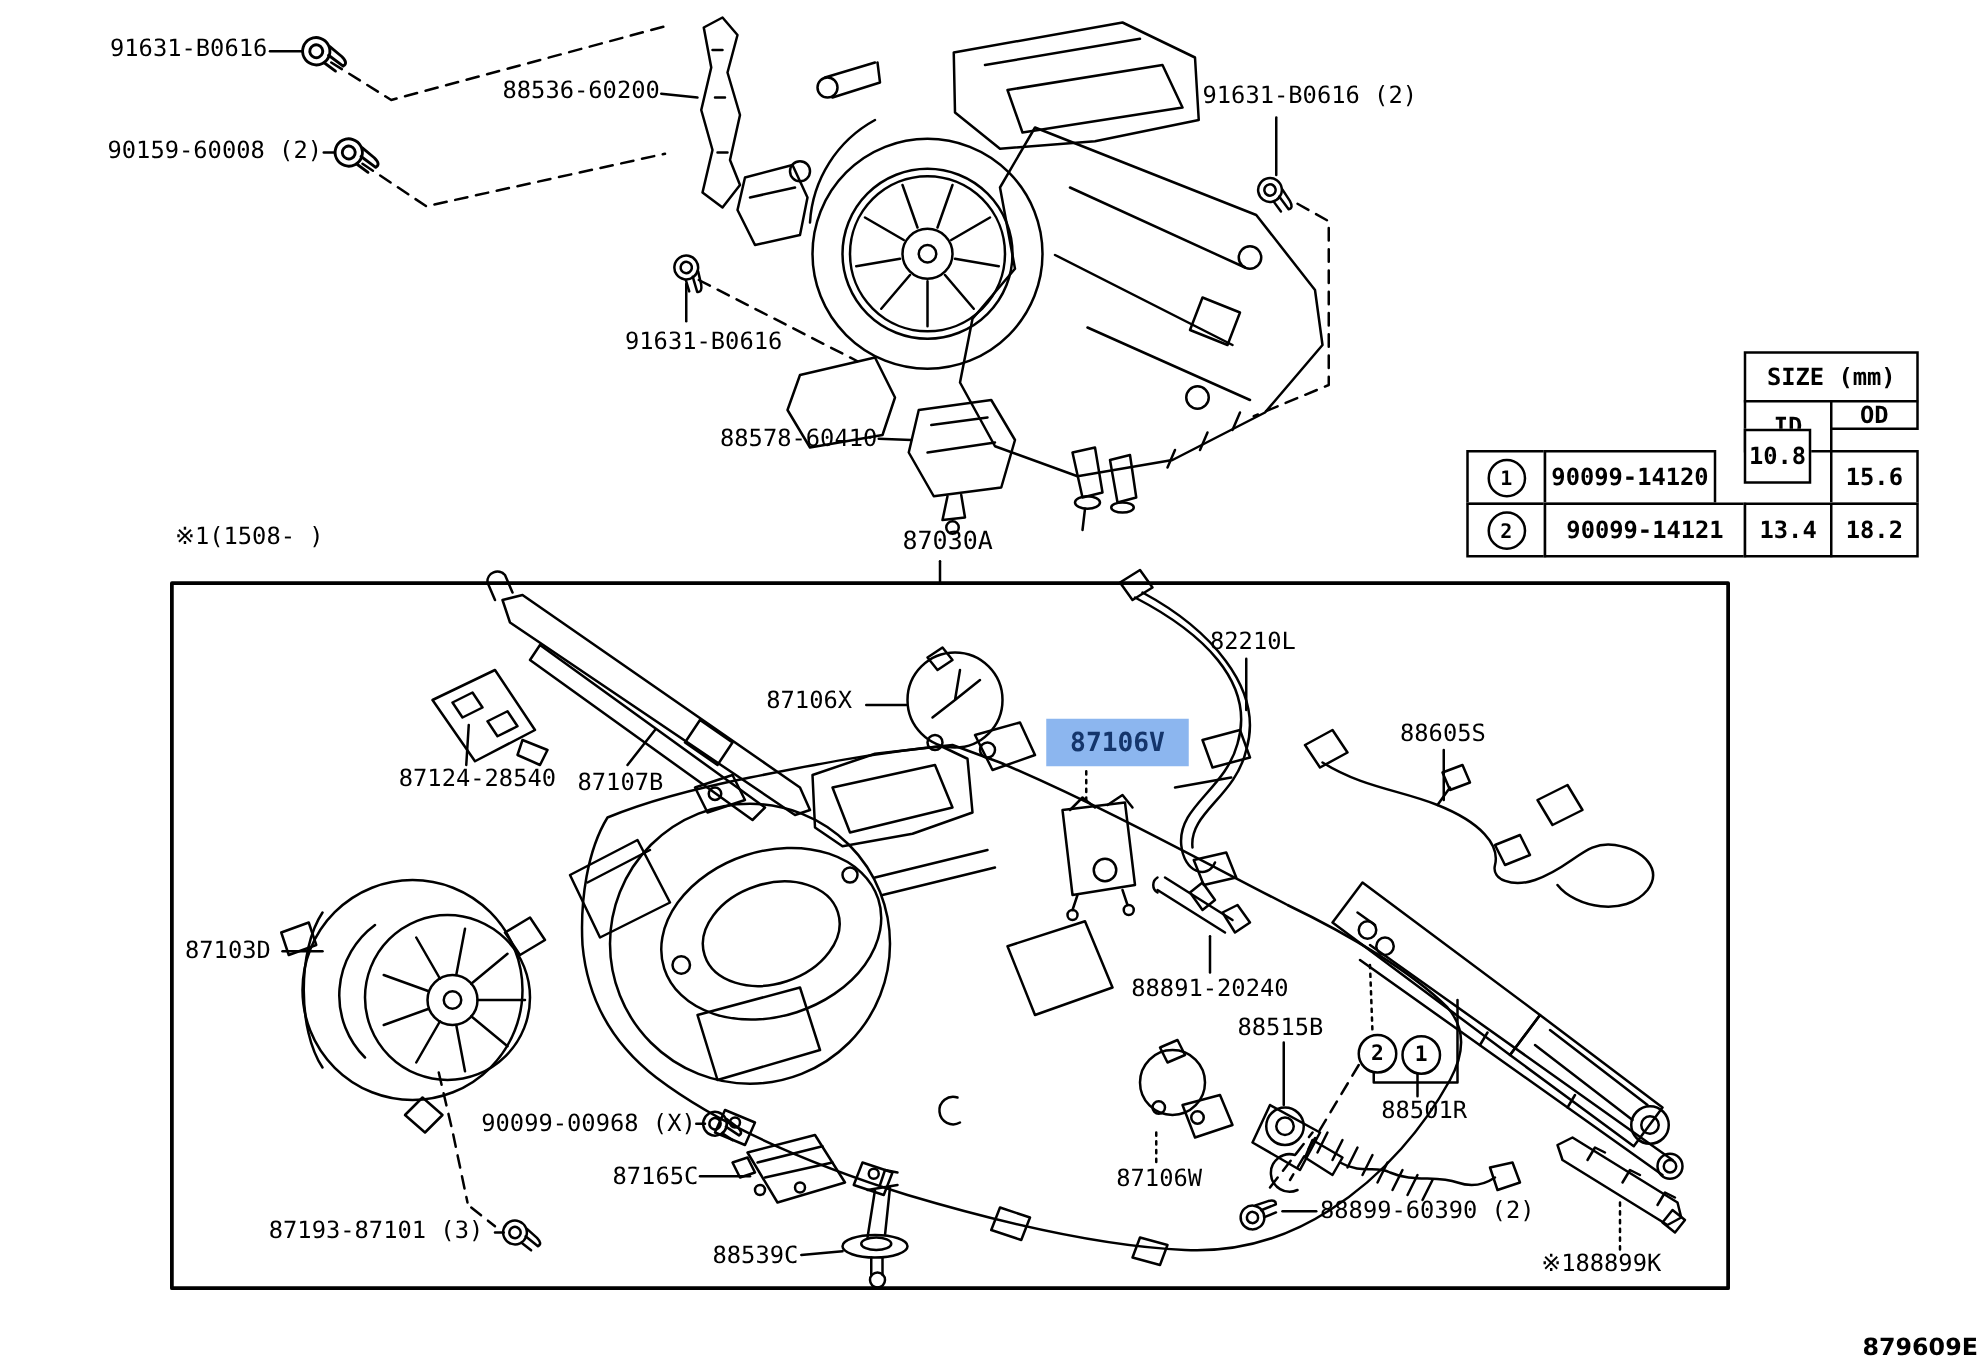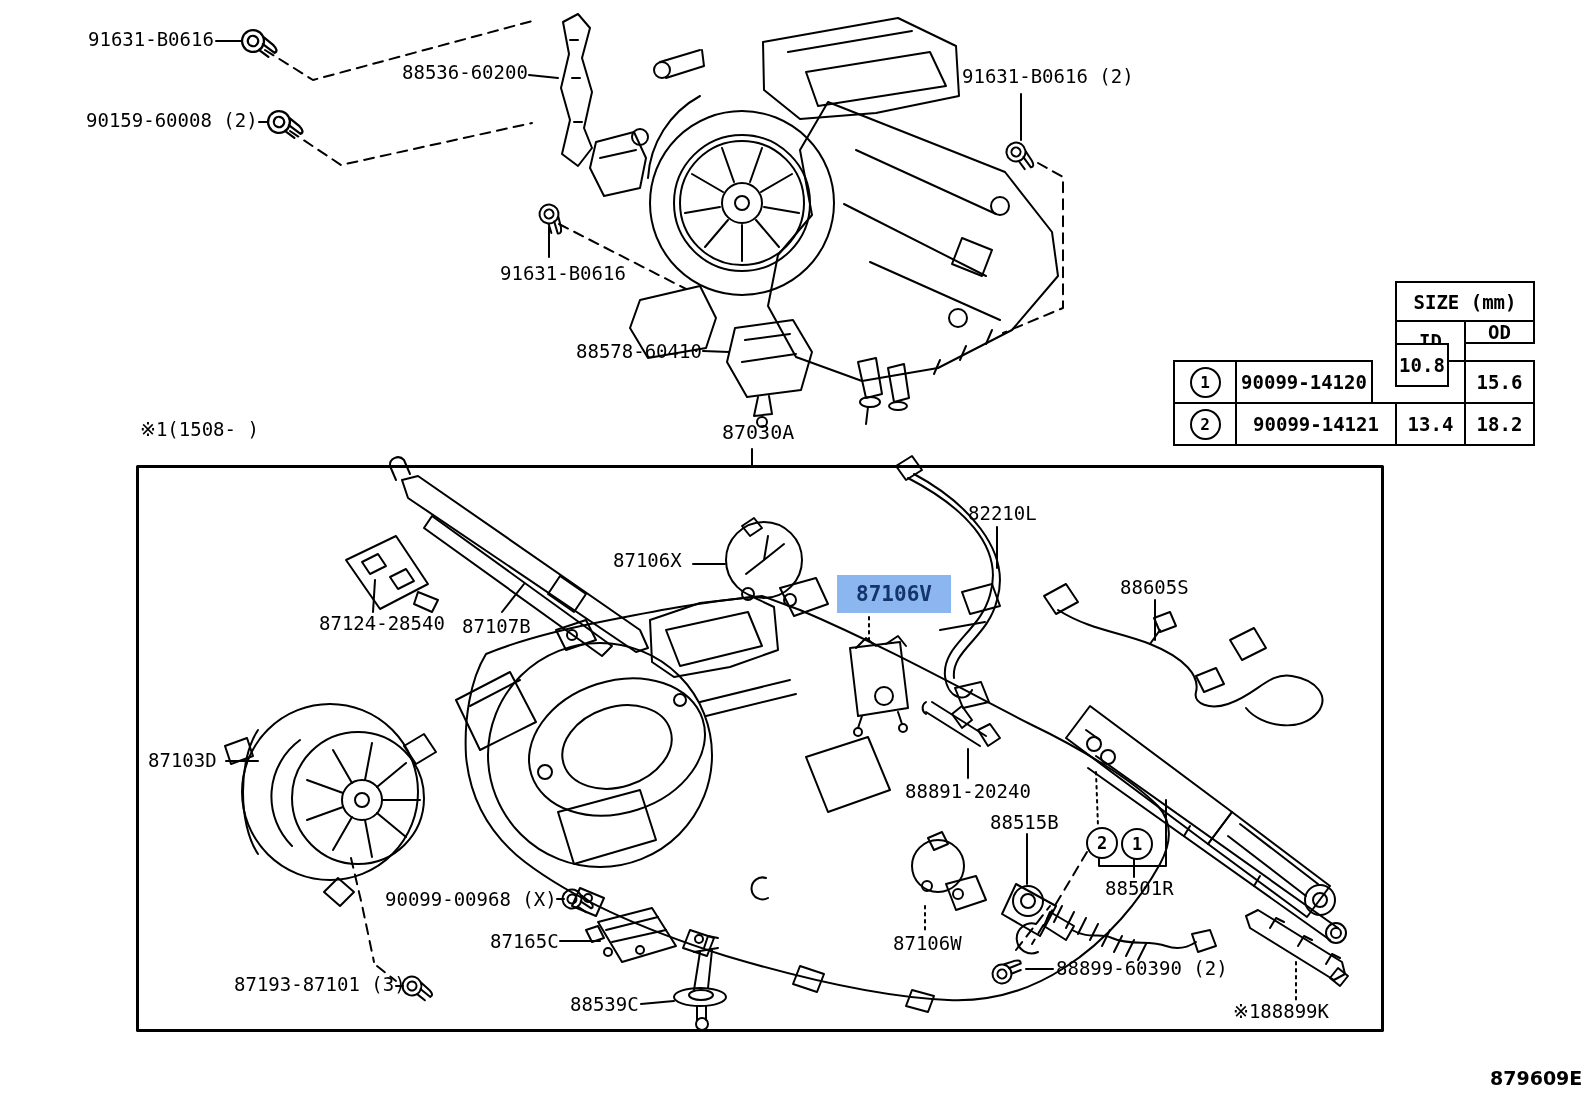--- a/index.html
+++ b/index.html
@@ -276,21 +276,21 @@
 <div class="pl" style="left:613px;top:550px">87106X</div>
 <div class="hl">87106V</div>
 <div class="pl" style="left:968px;top:503px">82210L</div>
 <div class="pl" style="left:1120px;top:577px">88605S</div>
 <div class="pl" style="left:148px;top:750px">87103D</div>
 <div class="pl" style="left:905px;top:781px">88891-20240</div>
 <div class="pl" style="left:990px;top:812px">88515B</div>
 <div class="pl" style="left:1105px;top:878px">88501R</div>
 <div class="pl" style="left:385px;top:889px">90099-00968 (X)</div>
 <div class="pl" style="left:490px;top:931px">87165C</div>
-<div class="pl" style="left:234px;top:974px">87193-87101 (3)</div>
+<div class="pl" style="left:215px;top:974px">87193-87101 (3)</div>
 <div class="pl" style="left:570px;top:994px">88539C</div>
 <div class="pl" style="left:893px;top:933px">87106W</div>
 <div class="pl" style="left:1056px;top:958px">88899-60390 (2)</div>
 <div class="pl" style="left:1233px;top:1001px">※188899K</div>
 
 <div class="callout" style="left:1086px;top:827px">2</div>
 <div class="callout" style="left:1121px;top:828px">1</div>
 
 <div class="code" style="left:1490px;top:1052px">879609E</div>
 

